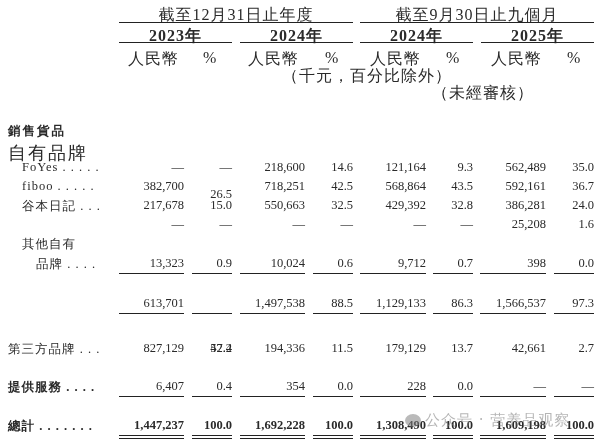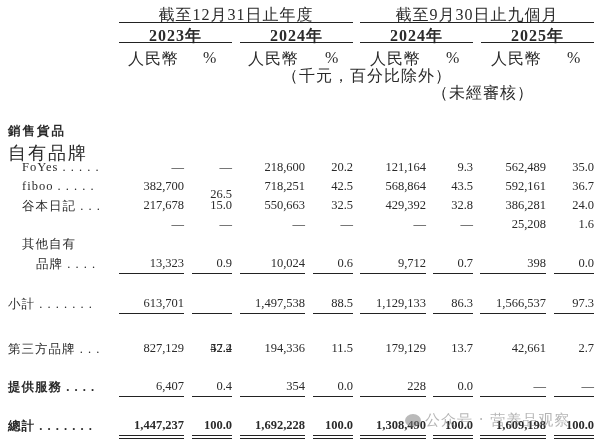--- a/index.html
+++ b/index.html
@@ -45,21 +45,21 @@
 <div class="abs hdr" style="left:432px;top:83px;">（未經審核）</div>
 
 <div class="abs bold" style="left:8px;top:123px;font-size:12.5px;letter-spacing:2px;">銷售貨品</div>
 <div class="abs" style="left:8px;top:141px;font-size:18px;letter-spacing:2px;">自有品牌</div>
 
 <div class="row" style="top:160px;">
   <span class="lbl" style="left:22px;">FoYes . . . . .</span>
   <span class="cell" style="right:416px;">—</span>
   <span class="cell" style="right:368px;">—</span>
   <span class="cell" style="right:295px;">218,600</span>
-  <span class="cell" style="right:247px;">20.2</span>
+  <span class="cell" style="right:247px;">14.6</span>
   <span class="cell" style="right:174px;">121,164</span>
   <span class="cell" style="right:127px;">9.3</span>
   <span class="cell" style="right:54px;">562,489</span>
   <span class="cell" style="right:6px;">35.0</span>
 </div>
 
 <div class="row" style="top:179px;">
   <span class="lbl" style="left:22px;">fiboo . . . . .</span>
   <span class="cell" style="right:416px;">382,700</span>
   <span class="cell" style="right:368px;margin-top:8px;">26.5</span>
@@ -112,21 +112,20 @@
 <div class="line" style="left:119px;width:65px;top:273px;"></div>
 <div class="line" style="left:192px;width:40px;top:273px;"></div>
 <div class="line" style="left:240px;width:65px;top:273px;"></div>
 <div class="line" style="left:313px;width:40px;top:273px;"></div>
 <div class="line" style="left:360px;width:66px;top:273px;"></div>
 <div class="line" style="left:433px;width:40px;top:273px;"></div>
 <div class="line" style="left:480px;width:66px;top:273px;"></div>
 <div class="line" style="left:554px;width:40px;top:273px;"></div>
 
 <div class="row" style="top:296px;">
-  <span class="lbl" style="left:8px;">小計 . . . . . . .</span>
   <span class="cell" style="right:416px;">613,701</span>
   <span class="cell" style="right:368px;margin-top:45px;">42.4</span>
   <span class="cell" style="right:295px;">1,497,538</span>
   <span class="cell" style="right:247px;">88.5</span>
   <span class="cell" style="right:174px;">1,129,133</span>
   <span class="cell" style="right:127px;">86.3</span>
   <span class="cell" style="right:54px;">1,566,537</span>
   <span class="cell" style="right:6px;">97.3</span>
 </div>
 <div class="line" style="left:119px;width:65px;top:313px;"></div>

